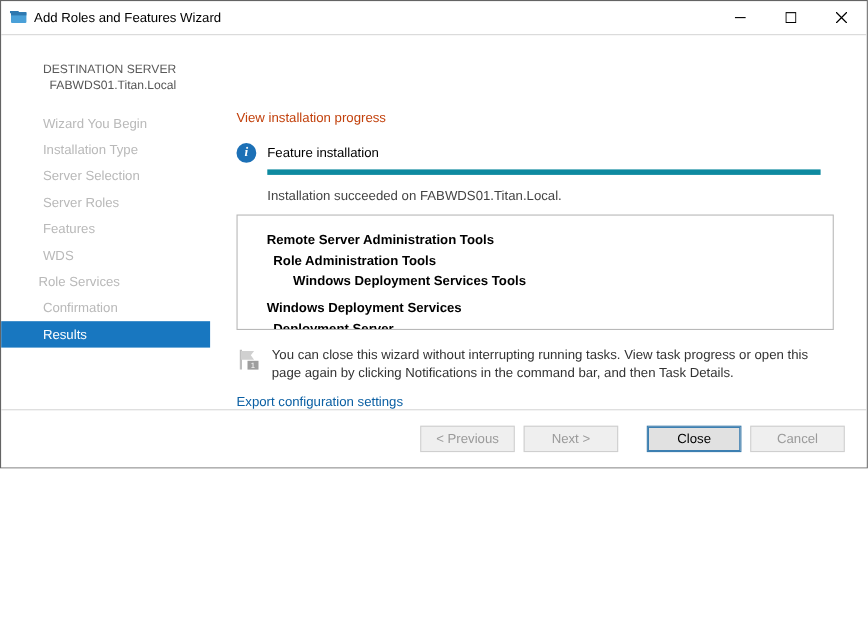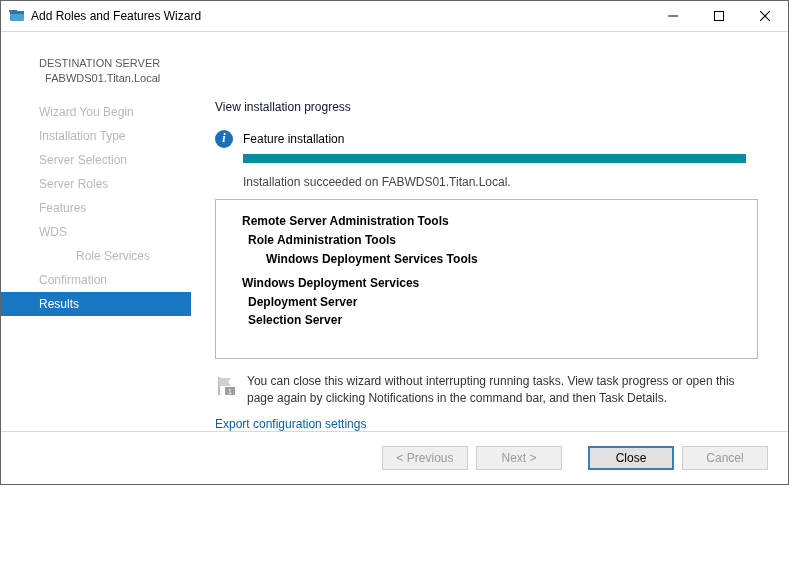--- a/index.html
+++ b/index.html
@@ -1,37 +1,37 @@
 <!DOCTYPE html>
 <html><head>
 <meta charset="utf-8">
 <style>
   html,body{margin:0;padding:0;font-family:"Segoe UI",Arial,sans-serif;font-size:12px;color:#000;background:#fff;}
-  .window{width:789px;height:485px;border:1px solid #646464;box-sizing:border-box;display:flex;flex-direction:column;background:#fff;}
+  .window{width:789px;height:426px;border:1px solid #646464;box-sizing:border-box;display:flex;flex-direction:column;background:#fff;}
   
   .titlebar{height:30px;display:flex;align-items:center;border-bottom:1px solid #d8d8d8;}
   .titlebar .icon{width:16px;height:16px;margin-left:8px;margin-right:6px;}
   .titlebar .title{flex:0 0 auto;font-size:12px;}
   .titlebar .spacer{flex:1;}
   .winbtn{width:46px;height:30px;display:flex;align-items:center;justify-content:center;}
   .winbtn svg{display:block;}
   
   .header{display:flex;align-items:flex-start;padding:22px 30px 6px 38px;}
   .header h1{margin:0;font-weight:300;font-size:27px;color:#1e74ad;flex:1;}
   .dest{ text-align:right;font-size:11px;color:#555;line-height:1.35;margin-top:2px;}
   .dest .lbl{color:#5a5a5a;}
   .dest .val{color:#555;}
   
   .body{flex:1;display:flex;padding:0 0 0 0;overflow:hidden;}
   .nav{width:190px;padding-top:8px;}
   .nav-item{height:24px;line-height:24px;padding-left:38px;font-size:12px;color:#b9b9b9;white-space:nowrap;}
-  .nav-item.sub{padding-left:34px;text-align:center;}
+  .nav-item.sub{padding-left:34px;}
   .nav-item.active{background:#1877c0;color:#fff;}
   .main{flex:1;padding:8px 30px 0 24px;display:flex;flex-direction:column;min-width:0;}
-  .main .caption{font-size:12px;color:#0f172a;margin-bottom:16px;}
+  .main .caption{font-size:12px;color:#c2410c;margin-bottom:16px;}
   .feature-row{display:flex;align-items:center;gap:10px;margin-bottom:6px;}
   .info-icon{width:18px;height:18px;border-radius:50%;background:#1c70b6;color:#fff;display:flex;align-items:center;justify-content:center;font-family:Georgia,serif;font-style:italic;font-weight:bold;font-size:12px;}
   .statusline{margin:6px 0 10px 28px;color:#444;}
   .box{border:1px solid #b8b8b8;margin-left:0;padding:12px 14px 14px 14px;height:190px;overflow:auto;}
   .box .grp{font-weight:bold;margin-top:0;}
   .box .lvl1{font-weight:bold;padding-left:18px;}
   .box .lvl2{font-weight:bold;padding-left:36px;}
   .box div{line-height:1.55;font-size:12px;padding-left:12px;}
   .note{display:flex;gap:10px;margin-top:14px;align-items:flex-start;color:#333;}
   .flag{width:22px;height:22px;position:relative;flex:0 0 22px;margin-top:2px;}

